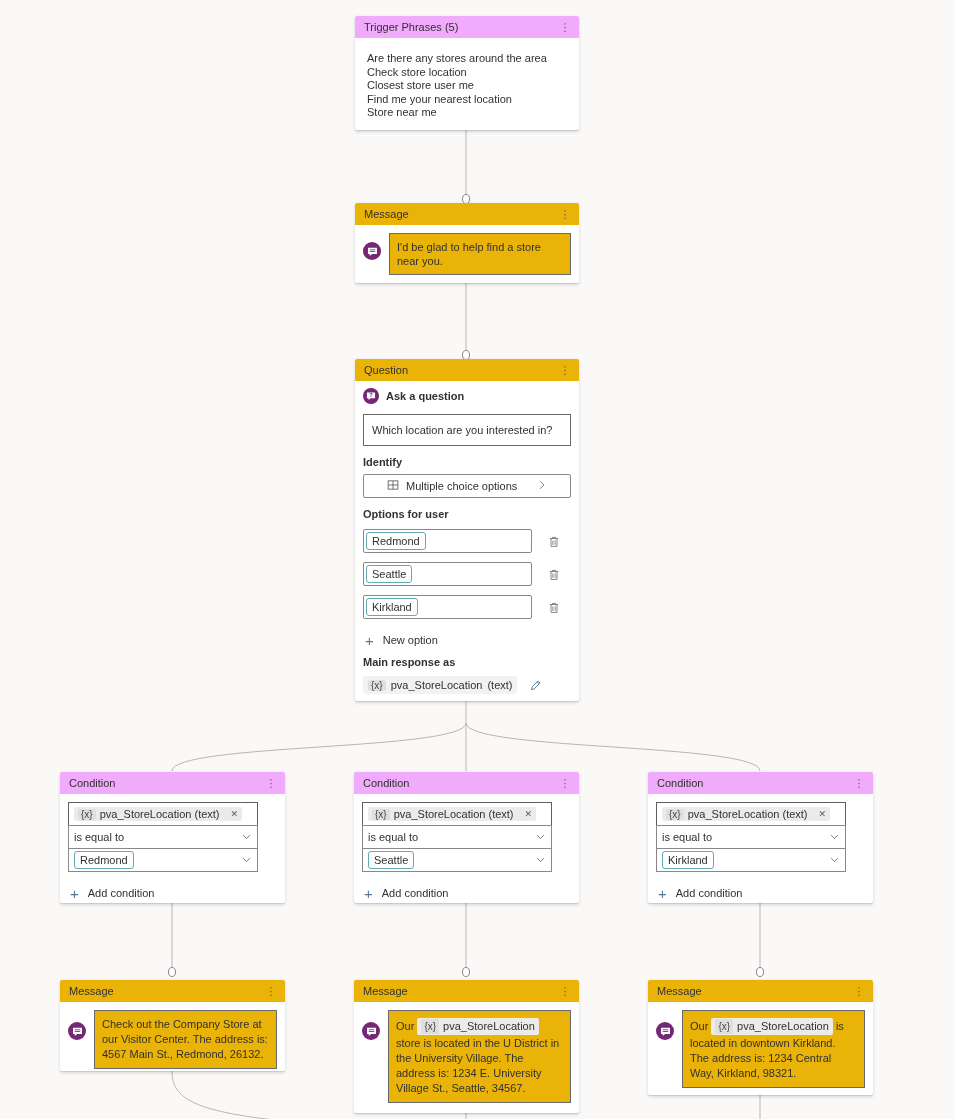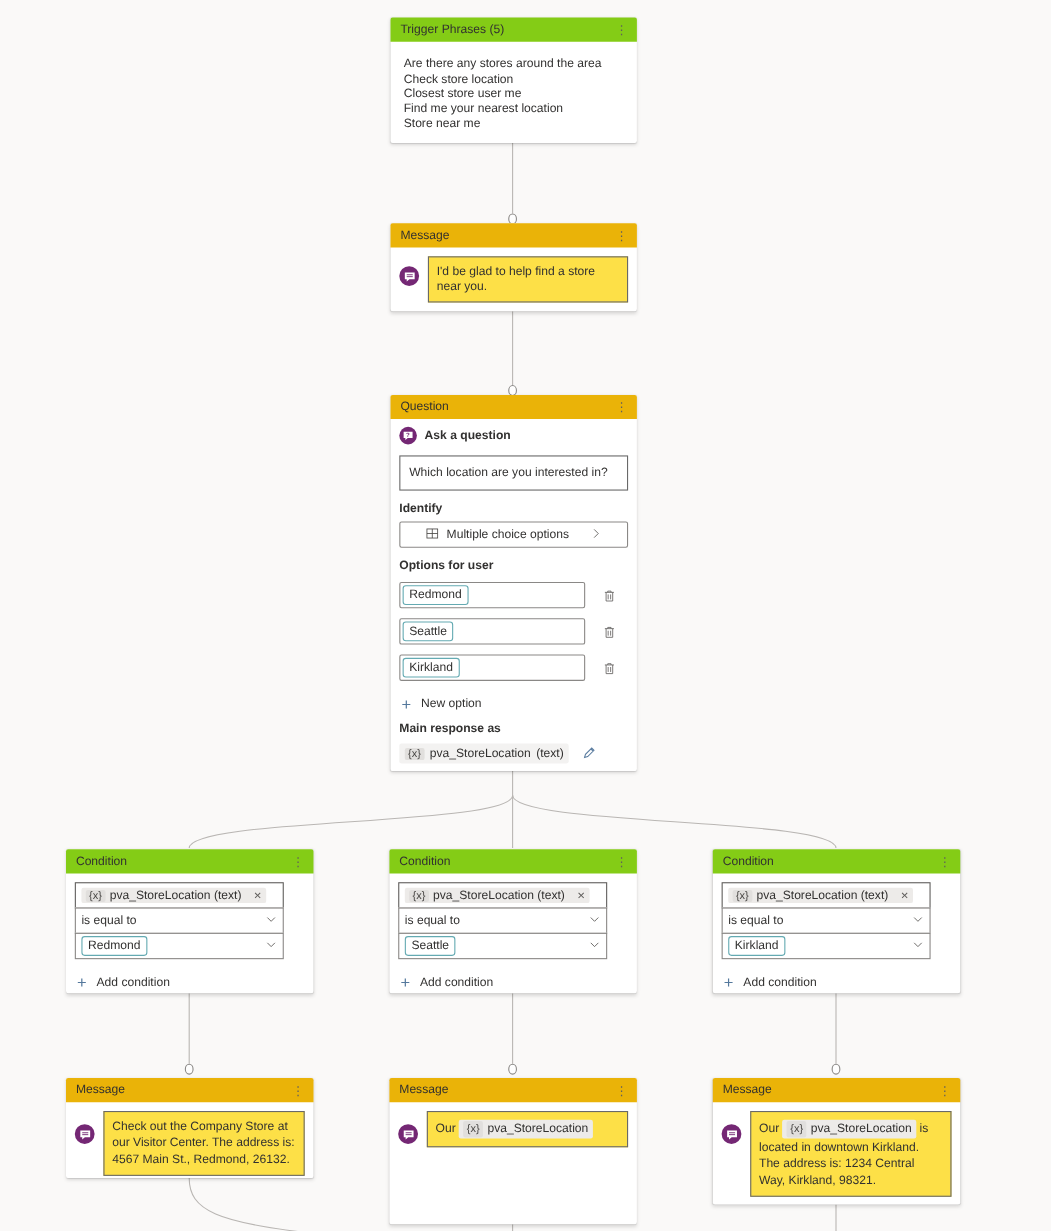--- a/index.html
+++ b/index.html
@@ -4,34 +4,34 @@
 <style>
   html,body{margin:0;padding:0;background:#faf9f8;}
   #canvas{position:relative;width:955px;height:1119px;background:#faf9f8;overflow:hidden;
           font-family:"Liberation Sans",sans-serif;font-size:11px;color:#323130;}
   svg.connectors{position:absolute;left:0;top:0;pointer-events:none;}
 
   .node{position:absolute;background:#fff;border-radius:2px;
         box-shadow:0 0.3px 0.9px rgba(0,0,0,.10),0 1.6px 3.6px rgba(0,0,0,.13);}
   .hdr{height:22px;display:flex;align-items:center;justify-content:space-between;
        padding:0 6px 0 9px;border-radius:2px 2px 0 0;}
-  .hdr.blue{background:#84cc16;text-align:right;}
+  .hdr.blue{background:#f0abfc;text-align:right;}
   .hdr.purple{background:#eab308;}
   .hdr-title{font-size:11px;color:#323130;}
   .kebab{color:#605e5c;font-size:11px;width:16px;height:16px;display:flex;align-items:center;
          justify-content:center;cursor:pointer;}
 
   
   .phrases{list-style:none;margin:0;padding:14px 12px 12px;line-height:13.5px;}
 
   
   .msg-body{display:flex;gap:8px;padding:8px;align-items:flex-start;}
   .bot-icon{width:18px;height:18px;border-radius:50%;background:#742774;flex:none;
             display:flex;align-items:center;justify-content:center;margin-top:9px;}
-  .msg-box{flex:1;border:1px solid #696969;padding:6px 7px;line-height:14px;background:#fde047;}
+  .msg-box{flex:1;border:1px solid #696969;padding:6px 7px;line-height:14px;background:#eab308;}
   .msg-box.tall{line-height:15px;}
   .inline-chip{display:inline-flex;align-items:center;gap:4px;background:#edebe9;
                border-radius:2px;padding:1px 4px;margin:1px 0;}
   .x-badge{background:#e1dfdd;border-radius:2px;padding:0 3px;font-size:10px;color:#484644;}
 
   
   .q-body{padding:2px 8px 10px;}
   .ask-row{display:flex;align-items:center;gap:7px;font-weight:bold;margin:5px 0 2px;}
   .q-icon{width:16px;height:16px;border-radius:50%;background:#742774;flex:none;
           display:flex;align-items:center;justify-content:center;}
@@ -336,21 +336,21 @@
         <svg width="11" height="11" viewBox="0 0 16 16">
             <path fill="#fff" d="M1.5 2.5h13v9h-7l-3.5 3v-3h-2.5z"></path>
             <path stroke="#742774" stroke-width="1.2" d="M4 5.5h8M4 8h8" fill="none"></path>
           </svg>
       </span>
       <div class="msg-box tall">
         <span>Our</span>
         <span class="inline-chip">
             <span class="x-badge">{x}</span>
             <span>pva_StoreLocation</span>
-          </span>
+          </span><span> store is located in the U District in the University Village. The address is: 1234 E. University Village St., Seattle, 34567.</span>
       </div>
     </div>
   </div>
 
   <div class="node" style="left:648px;top:980px;width:225px;height:115px;">
     <div class="hdr purple">
       <span class="hdr-title">Message</span>
       <span class="kebab">⋮</span>
     </div>
     <div class="msg-body">

